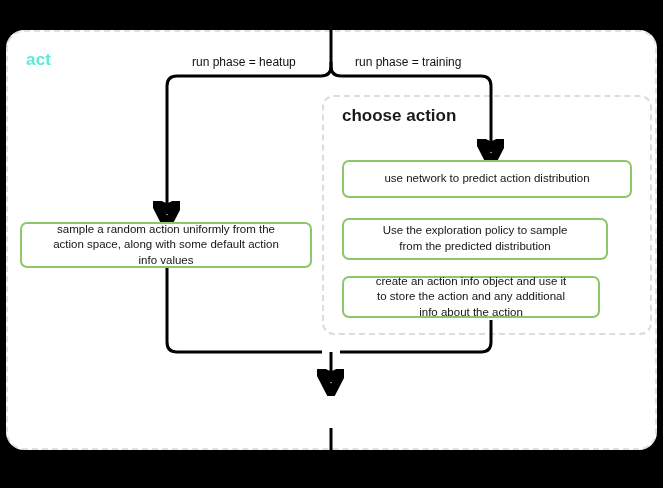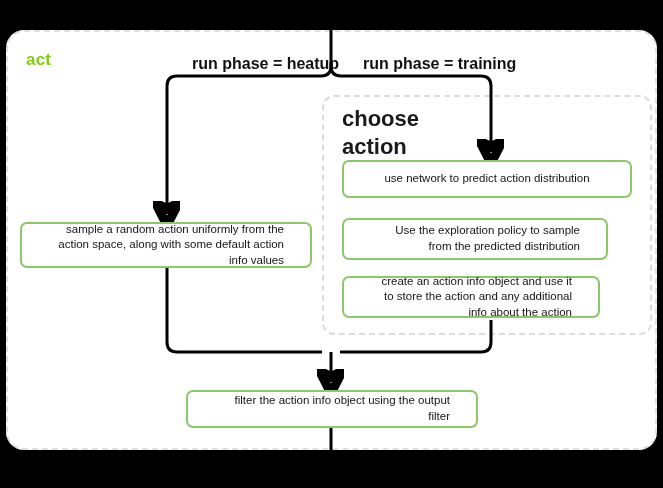--- a/index.html
+++ b/index.html
@@ -30,69 +30,69 @@
     border-radius: 18px;
     box-sizing: border-box;
   }
 
   #act-title {
     position: absolute;
     left: 26px;
     top: 50px;
     font-size: 17px;
     font-weight: bold;
-    color: #84cc16;
+    color: #5eead4;
     letter-spacing: 0.2px;
   }
 
   
   #choose-action-container {
     position: absolute;
     left: 322px;
     top: 95px;
     width: 330px;
     height: 240px;
     background: #ffffff;
     border: 2px dashed #dcdcdc;
     border-radius: 12px;
     box-sizing: border-box;
   }
   #choose-action-title {
     position: absolute;
     left: 342px;
     top: 105px;
     width: 120px;
-    font-size: 22px;
+    font-size: 17px;
     font-weight: bold;
     color: #1a1a1a;
     line-height: 1.28;
   }
 
   
   .edge-label {
     position: absolute;
-    font-size: 16px;
-    font-weight: bold;
+    font-size: 12px;
+    font-weight: normal;
     color: #111111;
     white-space: nowrap;
   }
   #label-heatup  { left: 192px; top: 55px; }
-  #label-training{ left: 355px; top: 55px; margin-left: 8px; }
+  #label-training{ left: 355px; top: 55px; }
 
   
   .node {
     position: absolute;
     background: #ffffff;
     border: 2px solid #8cc76a;
     border-radius: 7px;
     box-sizing: border-box;
     display: flex;
     align-items: center;
     justify-content: center;
-    text-align: right;
+    text-align: center;
     font-size: 11.5px;
     color: #151515;
     line-height: 1.35;
     padding: 4px 26px;
     z-index: 4;
   }
 
   #node-sample {
     left: 20px;  top: 222px;  width: 292px;  height: 46px;
   }
@@ -163,15 +163,14 @@
   <div class="edge-label" id="label-training">run phase = training</div>
 
   <div class="node" id="node-sample">sample a random action uniformly from the action space, along with some default action info values</div>
 
   <div class="node" id="node-use-network">use network to predict action distribution</div>
 
   <div class="node" id="node-exploration">Use the exploration policy to sample from the predicted distribution</div>
 
   <div class="node" id="node-create-info">create an action info object and use it to store the action and any additional info about the action</div>
 
-  <div class="node" id="node-filter">filter the action info object using the output filter</div>
 
 </div>
 
 </body></html>

